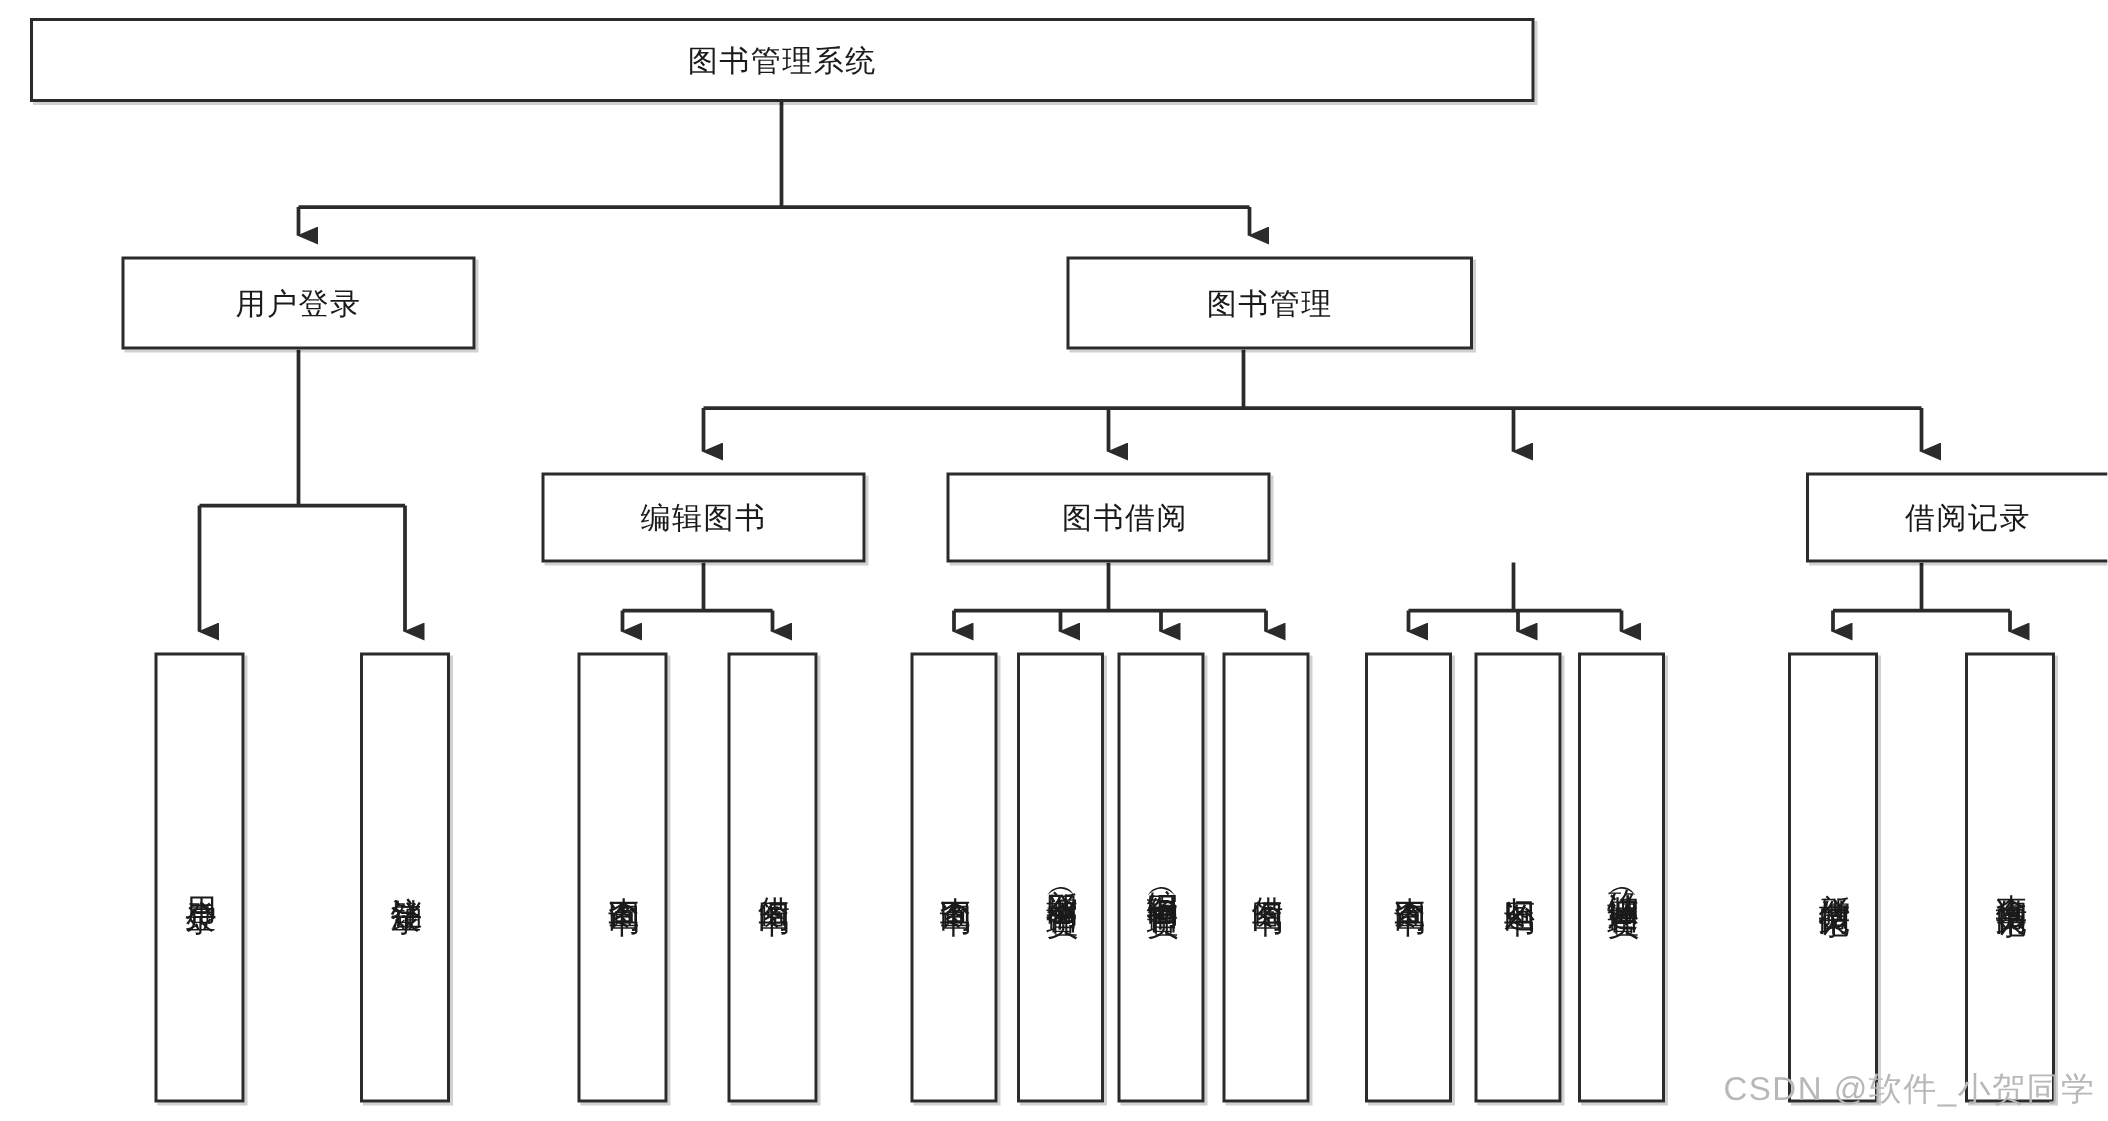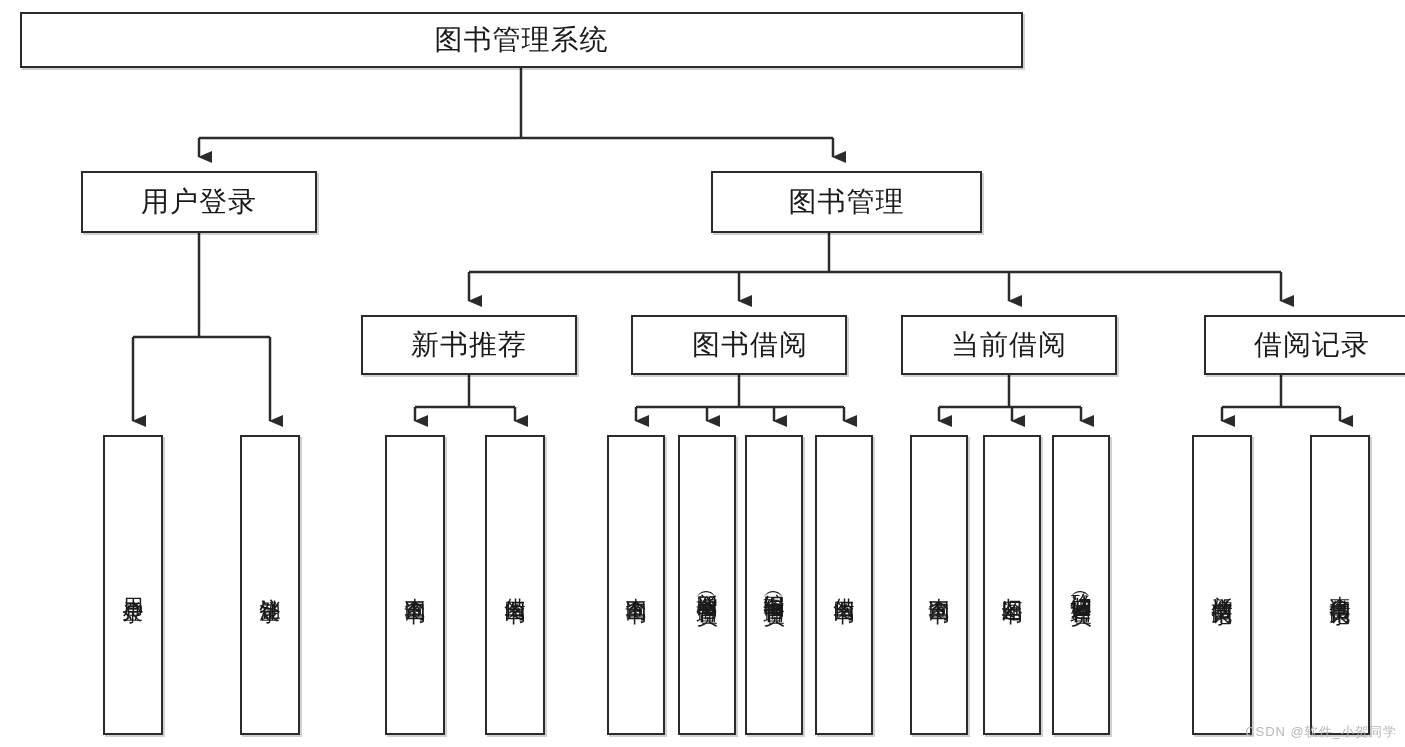--- a/index.html
+++ b/index.html
@@ -30,21 +30,21 @@
     box-sizing: border-box;
     background: #ffffff;
     border: 2px solid #2b2b2b;
     box-shadow: 2px 2px 0 rgba(0,0,0,0.18);
     display: flex;
     align-items: center;
     justify-content: center;
     color: #1a1a1a;
   }
   .node.horiz {
-    font-size: 28px;
+    font-size: 20px;
     letter-spacing: 1px;
   }
   .node.vert {
     writing-mode: vertical-rl;
     text-orientation: upright;
     font-size: 21px;
     letter-spacing: 2px;
     line-height: 1.05;
     align-items: center;
     justify-content: center;
@@ -53,21 +53,21 @@
   .node.vert .vlabel {
     writing-mode: vertical-rl;
     text-orientation: upright;
     display: block;
     white-space: nowrap;
   }
   .watermark {
     position: absolute;
     right: 8px;
     bottom: 6px;
-    font-size: 13px;
+    font-size: 22px;
     color: #b8b8b8;
     letter-spacing: 1px;
     white-space: nowrap;
   }
 </style>
 </head>
 <body>
 
 <div id="diagram-root">
 
@@ -126,27 +126,24 @@
   </div>
 
   <div class="node horiz" id="n-l2-0" style="left: 81px; top: 171px; width: 236px; height: 62px;">
     <span>用户登录</span>
   </div>
   <div class="node horiz" id="n-l2-1" style="left: 711px; top: 171px; width: 271px; height: 62px;">
     <span>图书管理</span>
   </div>
 
   <div class="node horiz" id="n-l3-0" style="left: 361px; top: 315px; width: 216px; height: 60px;">
-    <span>新书推荐</span>
+    <span>编辑图书</span>
   </div>
   <div class="node horiz" id="n-l3-1" style="left: 631px; top: 315px; width: 216px; height: 60px; padding-left: 22px;">
     <span>图书借阅</span>
-  </div>
-  <div class="node horiz" id="n-l3-2" style="left: 901px; top: 315px; width: 216px; height: 60px;">
-    <span>当前借阅</span>
   </div>
   <div class="node horiz" id="n-l3-3" style="left: 1204px; top: 315px; width: 216px; height: 60px;">
     <span>借阅记录</span>
   </div>
 
   <div class="node vert" id="n-leaf-0" style="left: 103px; top: 435px; width: 60px; height: 300px;">
     <span class="vlabel">用户登录</span>
   </div>
   <div class="node vert" id="n-leaf-1" style="left: 240px; top: 435px; width: 60px; height: 300px;">
     <span class="vlabel">注销登录</span>

